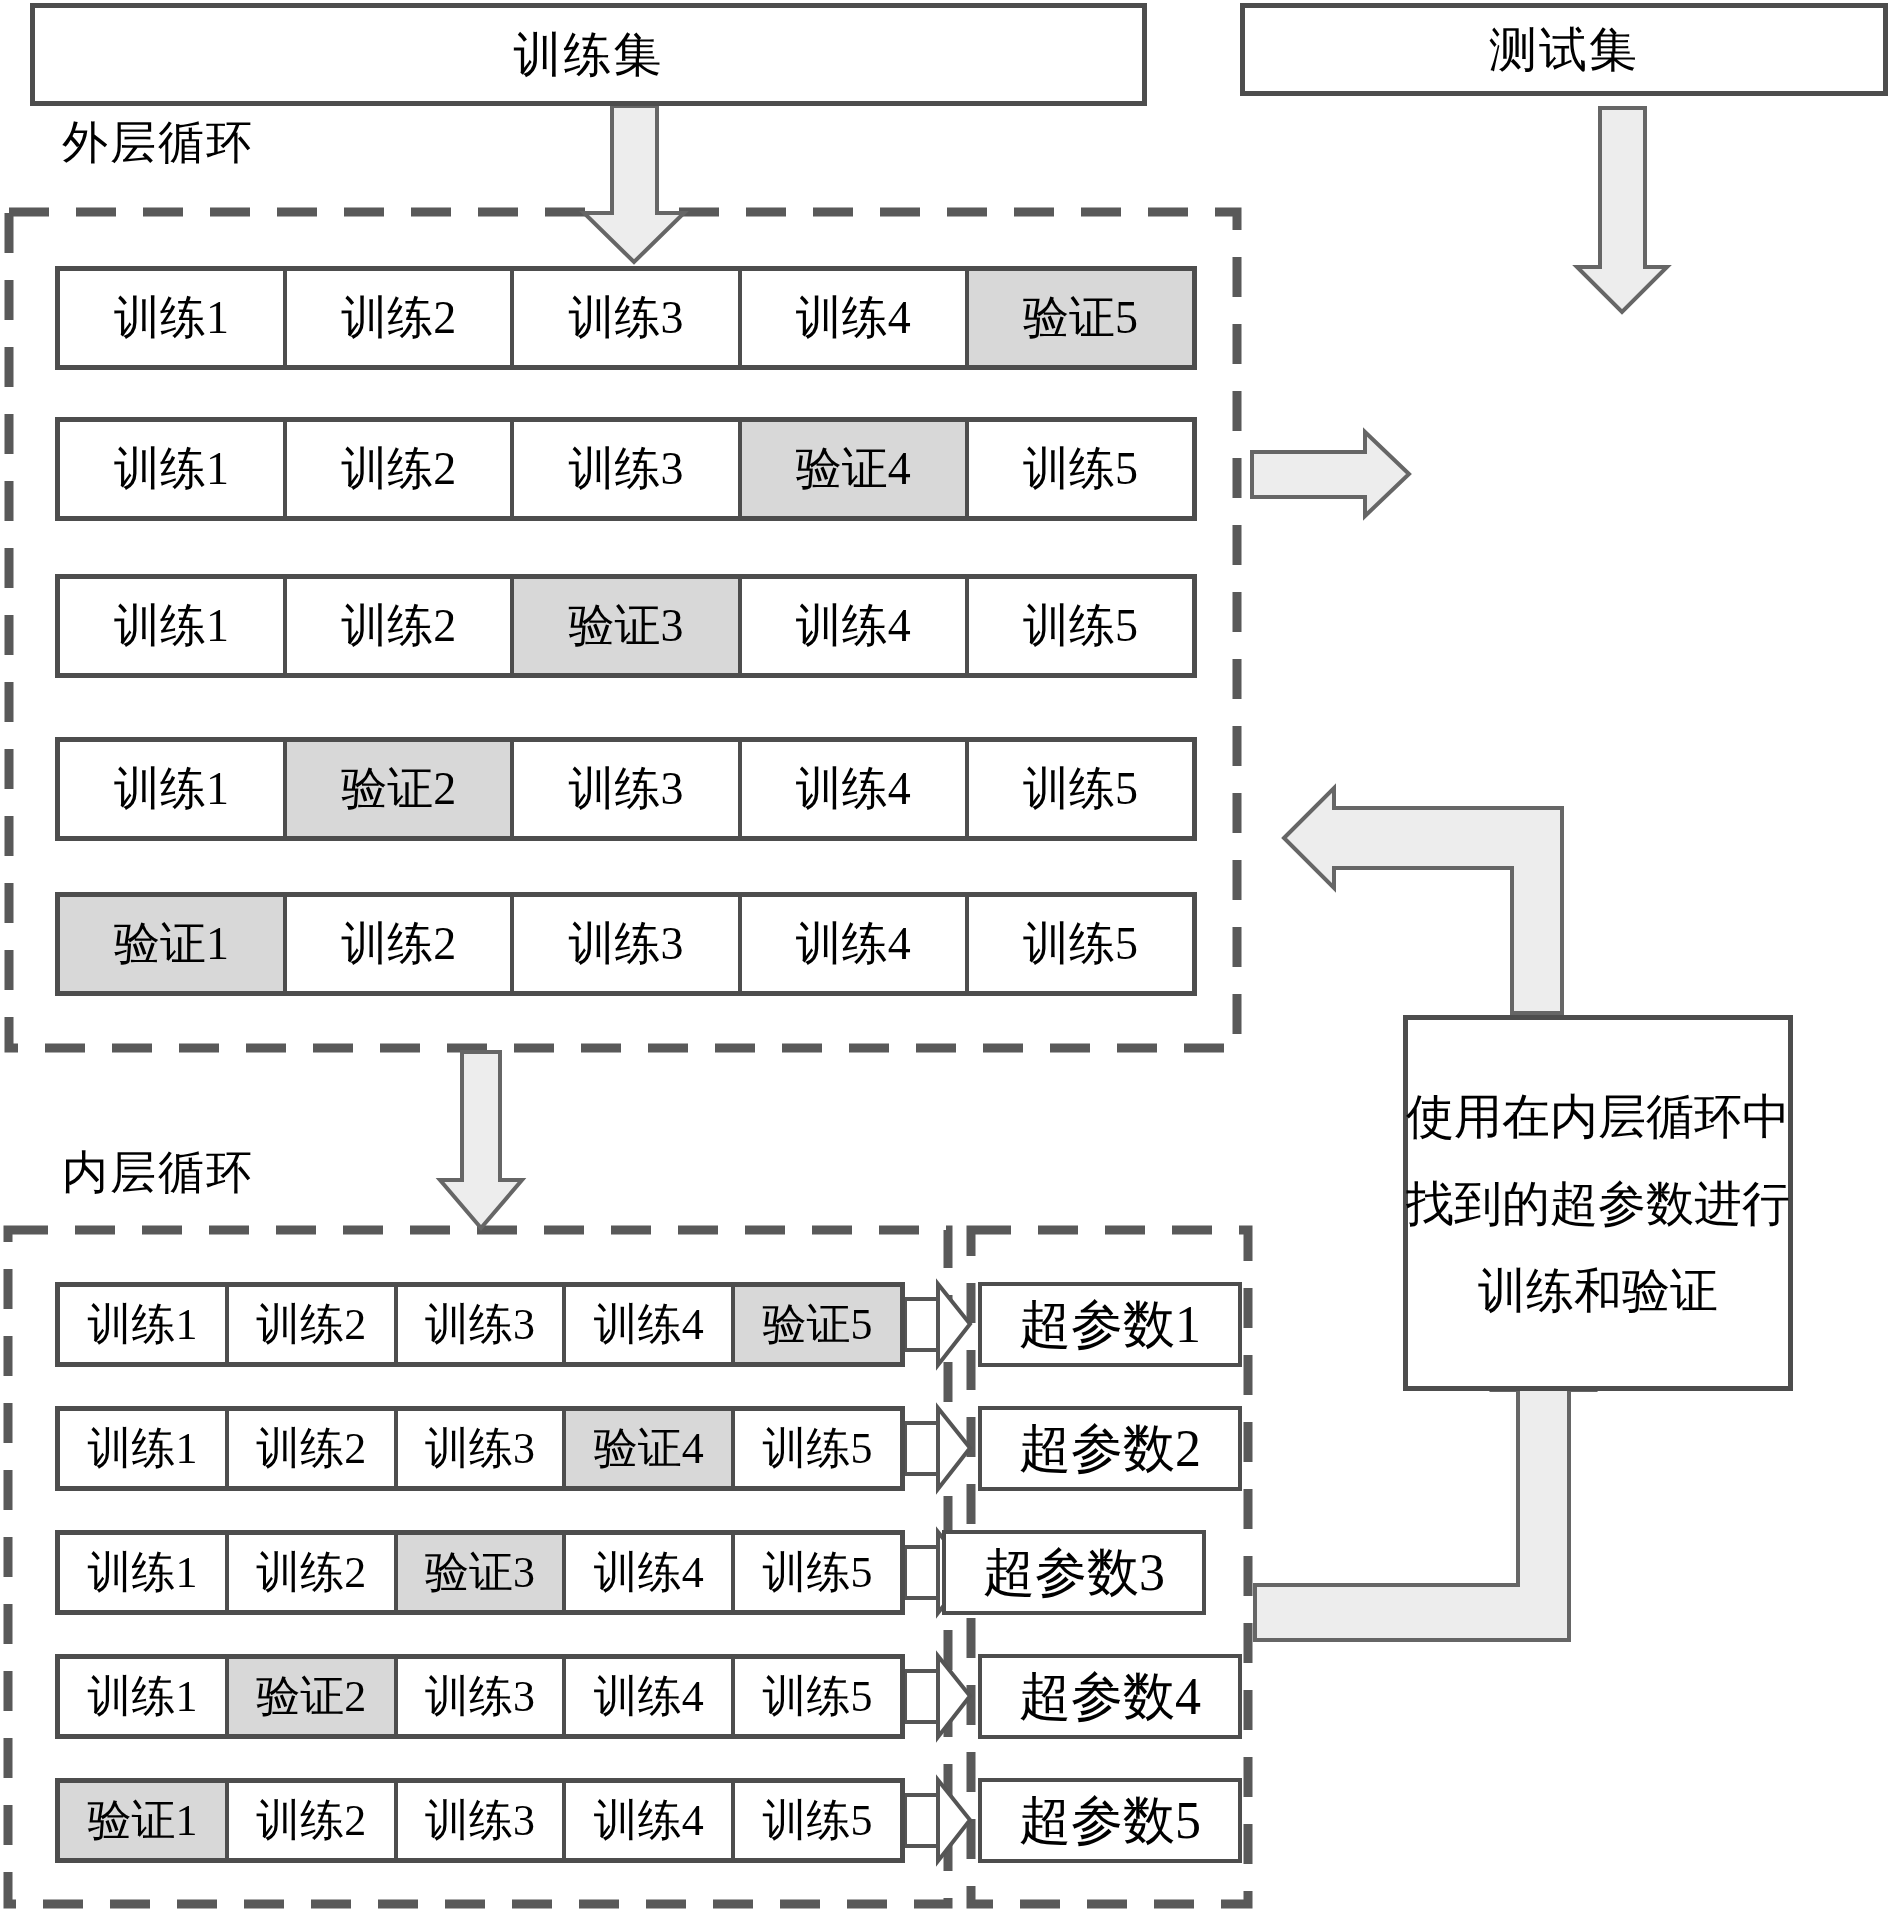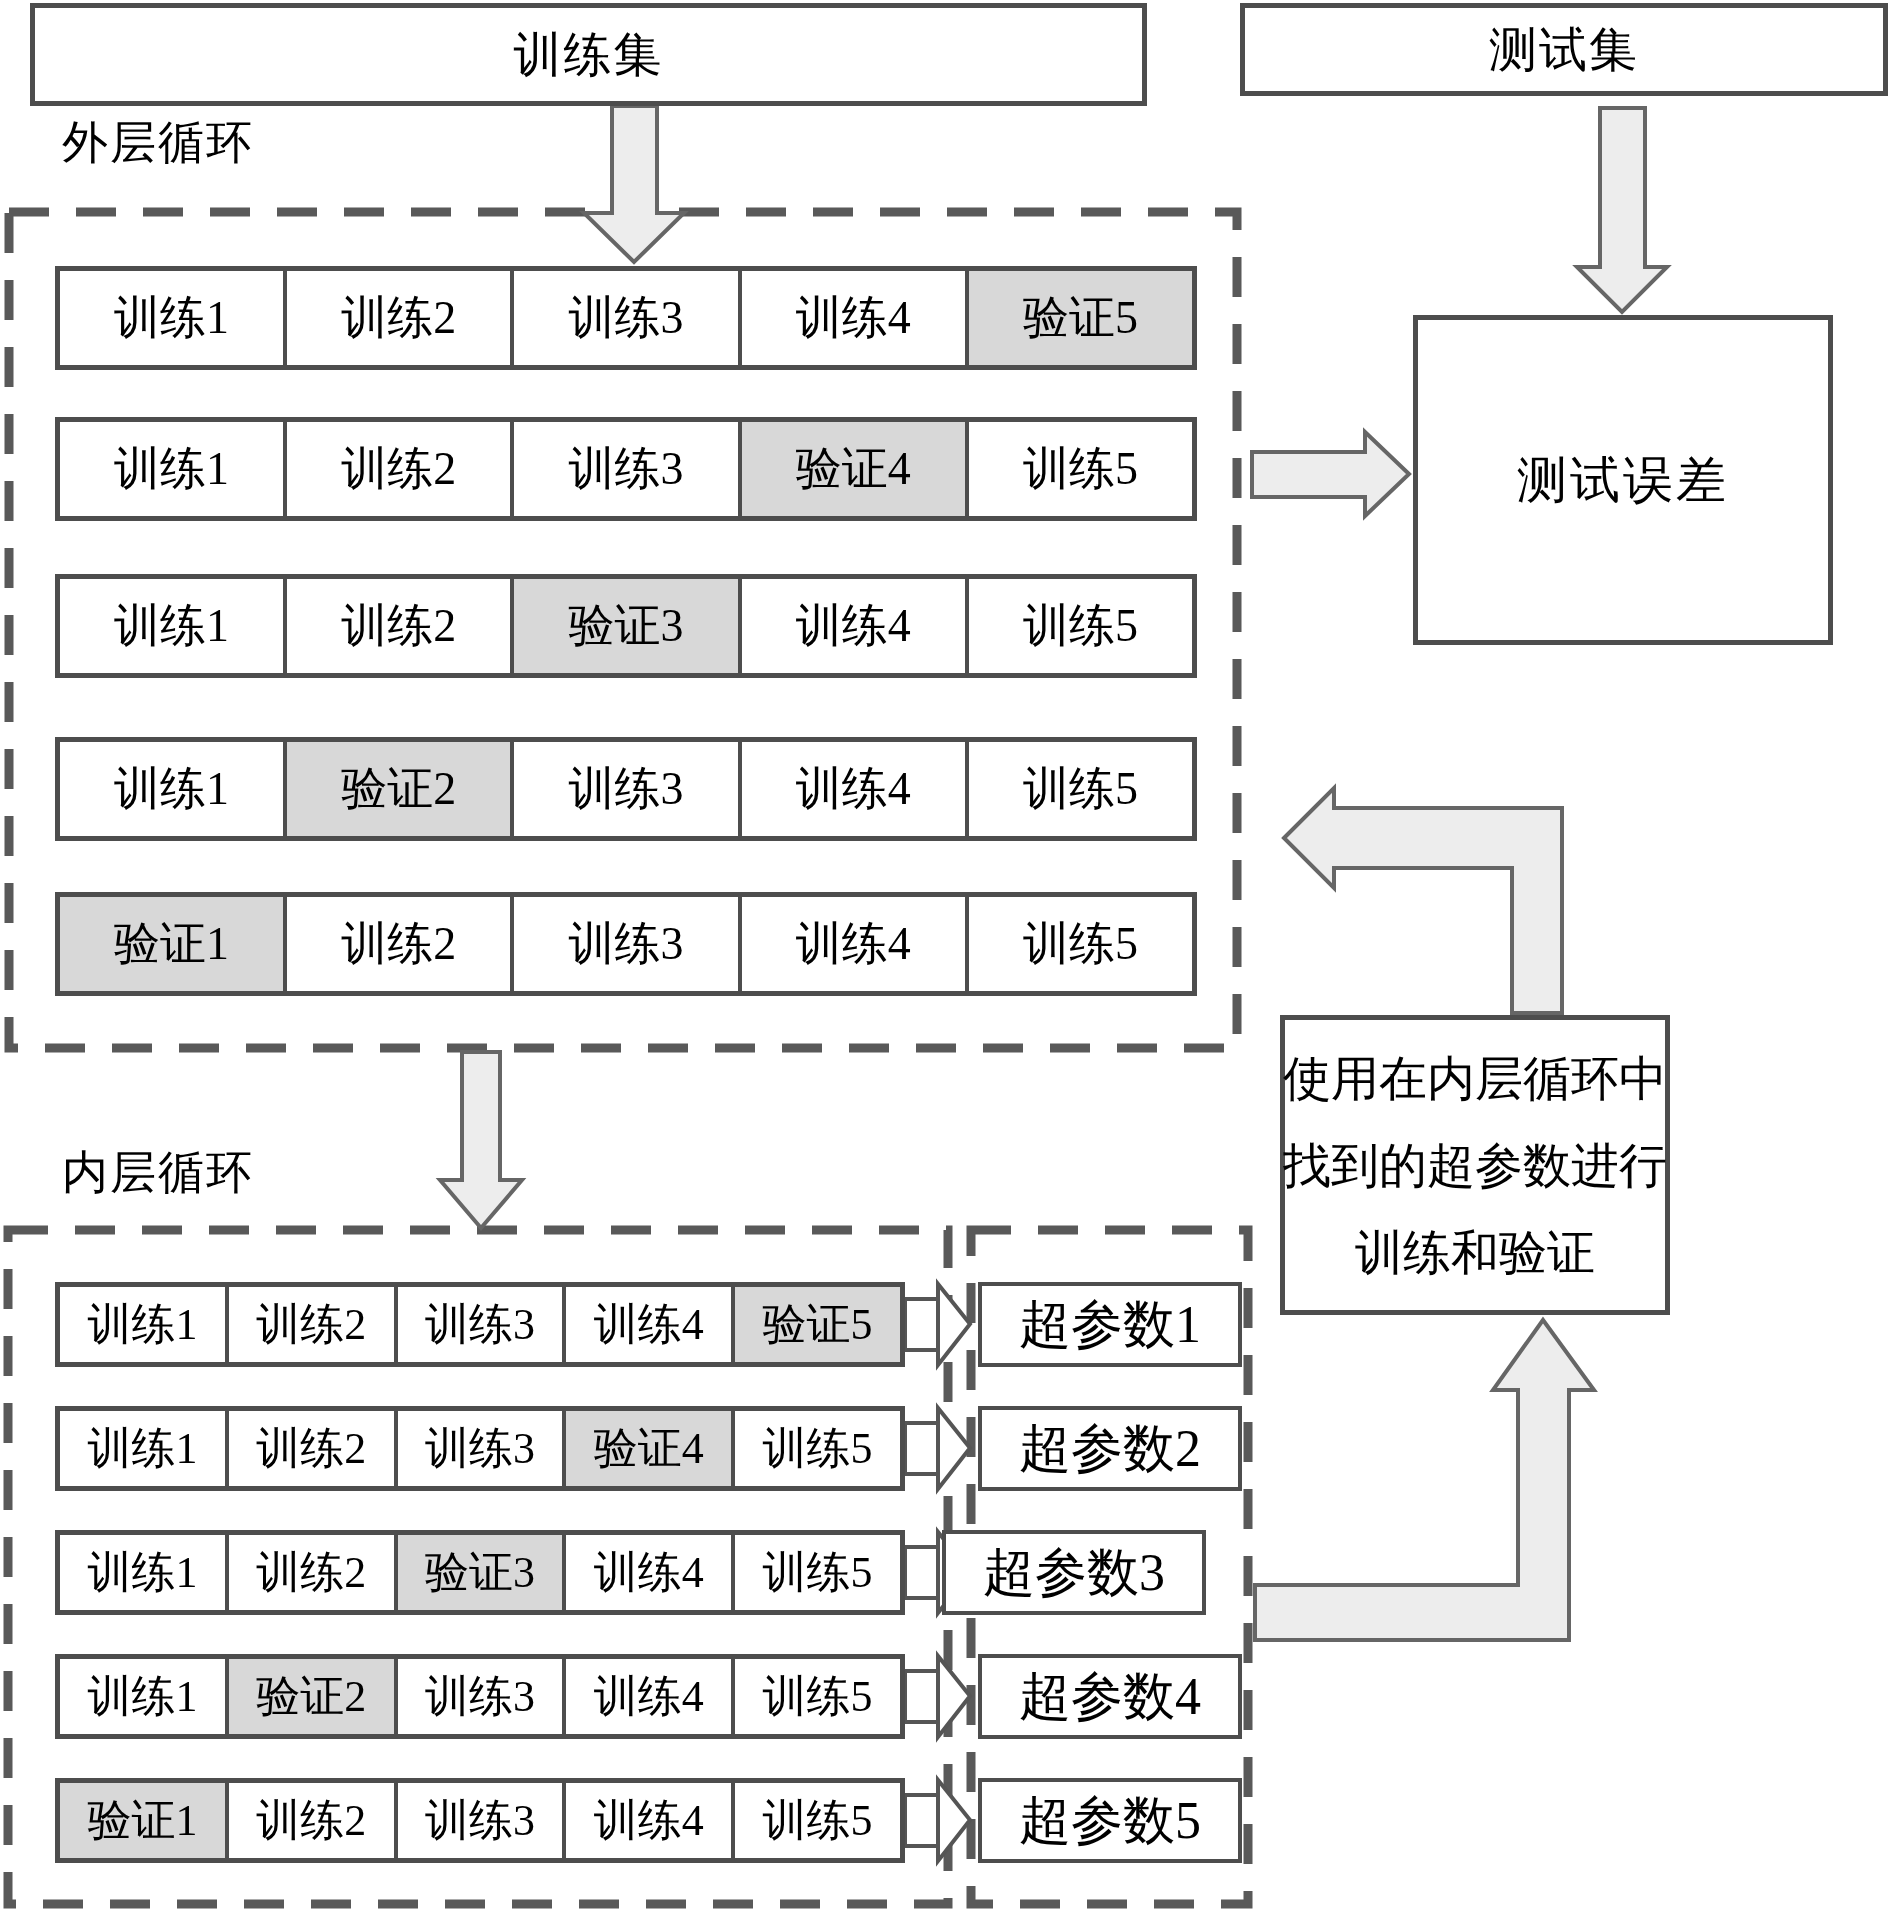--- a/index.html
+++ b/index.html
@@ -66,25 +66,22 @@
   <div class="box titlebox" id="trainset-box" style="left:30px;top:3px;width:1117px;height:103px;">
     <span>训练集</span>
   </div>
   <div class="box titlebox" id="testset-box" style="left:1240px;top:3px;width:648px;height:93px;">
     <span>测试集</span>
   </div>
 
   <div class="loop-label" style="left:62px;top:112px;">外层循环</div>
   <div class="loop-label" style="left:62px;top:1142px;">内层循环</div>
 
-  <div class="box" id="test-error-box" style="left:1413px;top:315px;width:420px;height:330px;">
-    <span>测试误差</span>
-  </div>
 
-  <div class="box" id="note-box" style="left:1280px;top:1015px;width:390px;height:300px;">
+  <div class="box" id="note-box" style="left:1403px;top:1015px;width:390px;height:376px;">
   <div class="note-line">使用在内层循环中</div>
       <div class="note-line">找到的超参数进行</div>
       <div class="note-line">训练和验证</div>
     </div>
 
   <div id="outer-rows">
       <div class="row outer-row" style="left: 55px; top: 266px; width: 1142px; height: 104px;">
         <div class="cell">训练1</div>
         <div class="cell">训练2</div>
         <div class="cell">训练3</div>

